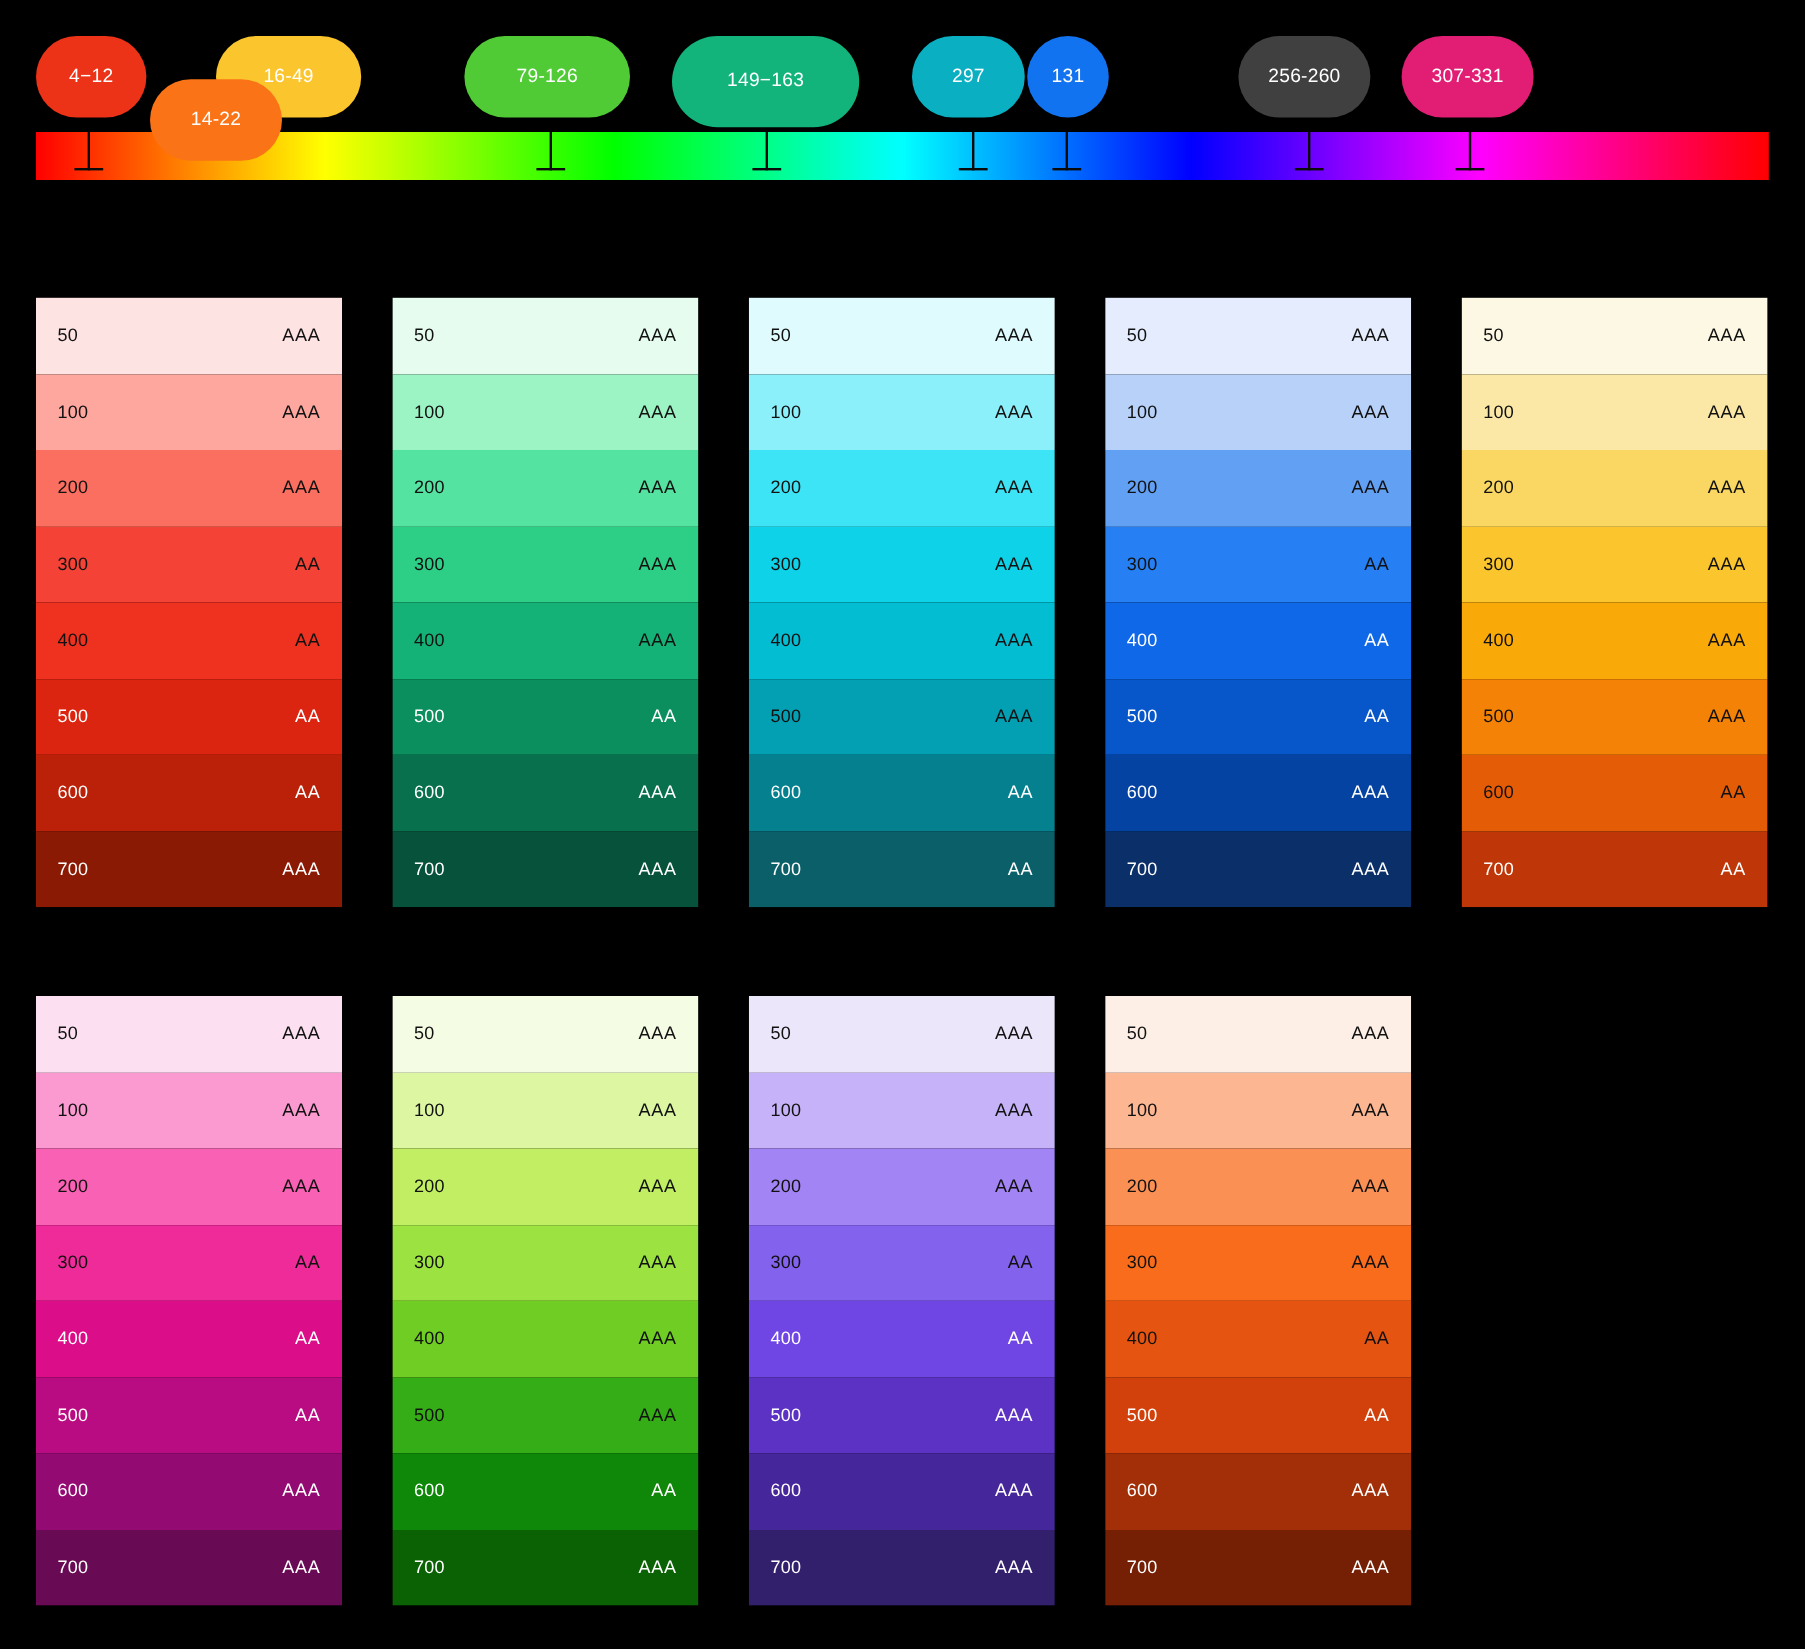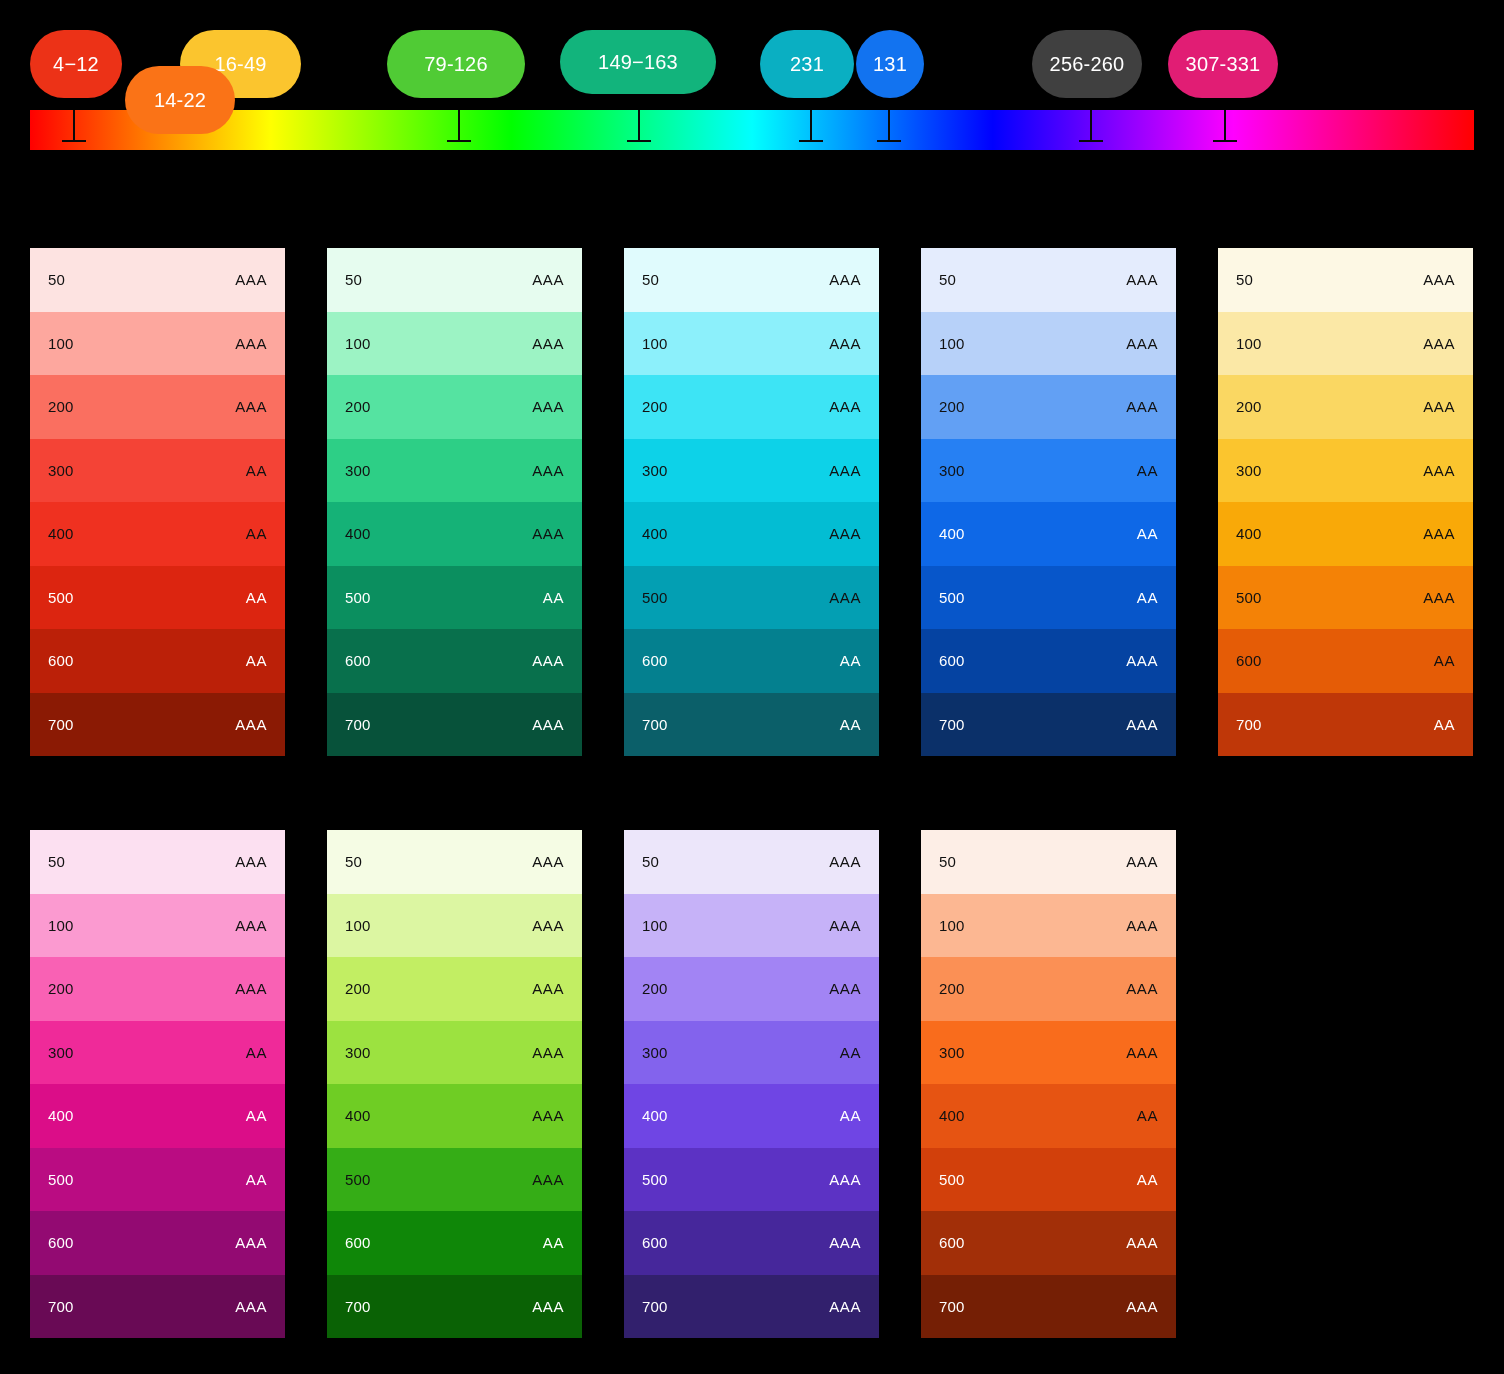--- a/index.html
+++ b/index.html
@@ -14,21 +14,21 @@
 
   
   .pill-layer { position: absolute; left: 0; top: 0; width: 1504px; height: 100px; }
   .hue-pill {
     position: absolute;
     display: flex;
     align-items: center;
     justify-content: center;
     border-radius: 999px;
     color: #ffffff;
-    font-size: 20px;
+    font-size: 16px;
     letter-spacing: 0.2px;
     white-space: nowrap;
     user-select: none;
   }
 
   
   .spectrum-wrap { position: absolute; left: 30px; top: 110px; width: 1444px; height: 40px; }
   .spectrum-bar {
     position: absolute; inset: 0;
     background: linear-gradient(to right,
@@ -87,25 +87,25 @@
       </div>
       <div class="hue-pill" style="left: 125px; top: 30px; width: 110px; height: 68px; background: rgb(250, 115, 23); z-index: 3; margin-top: 36px;">
         <span>14-22</span>
       </div>
       <div class="hue-pill" style="left: 180px; top: 30px; width: 121px; height: 68px; background: rgb(251, 197, 46); z-index: 2;">
         <span>16-49</span>
       </div>
       <div class="hue-pill" style="left: 387px; top: 30px; width: 138px; height: 68px; background: rgb(80, 203, 53); z-index: 1;">
         <span>79-126</span>
       </div>
-      <div class="hue-pill" style="left: 560px; top: 30px; width: 156px; height: 64px; background: rgb(18, 180, 124); z-index: 1;">
+      <div class="hue-pill" style="left: 560px; top: 30px; width: 156px; height: 76px; background: rgb(18, 180, 124); z-index: 1;">
         <span>149−163</span>
       </div>
       <div class="hue-pill" style="left: 760px; top: 30px; width: 94px; height: 68px; background: rgb(10, 175, 194); z-index: 1;">
-        <span>231</span>
+        <span>297</span>
       </div>
       <div class="hue-pill" style="left: 856px; top: 30px; width: 68px; height: 68px; background: rgb(18, 115, 240); z-index: 1;">
         <span>131</span>
       </div>
       <div class="hue-pill" style="left: 1032px; top: 30px; width: 110px; height: 68px; background: #404040; z-index: 1;">
         <span>256-260</span>
       </div>
       <div class="hue-pill" style="left: 1168px; top: 30px; width: 110px; height: 68px; background: rgb(225, 29, 116); z-index: 1;">
         <span>307-331</span>
       </div>

